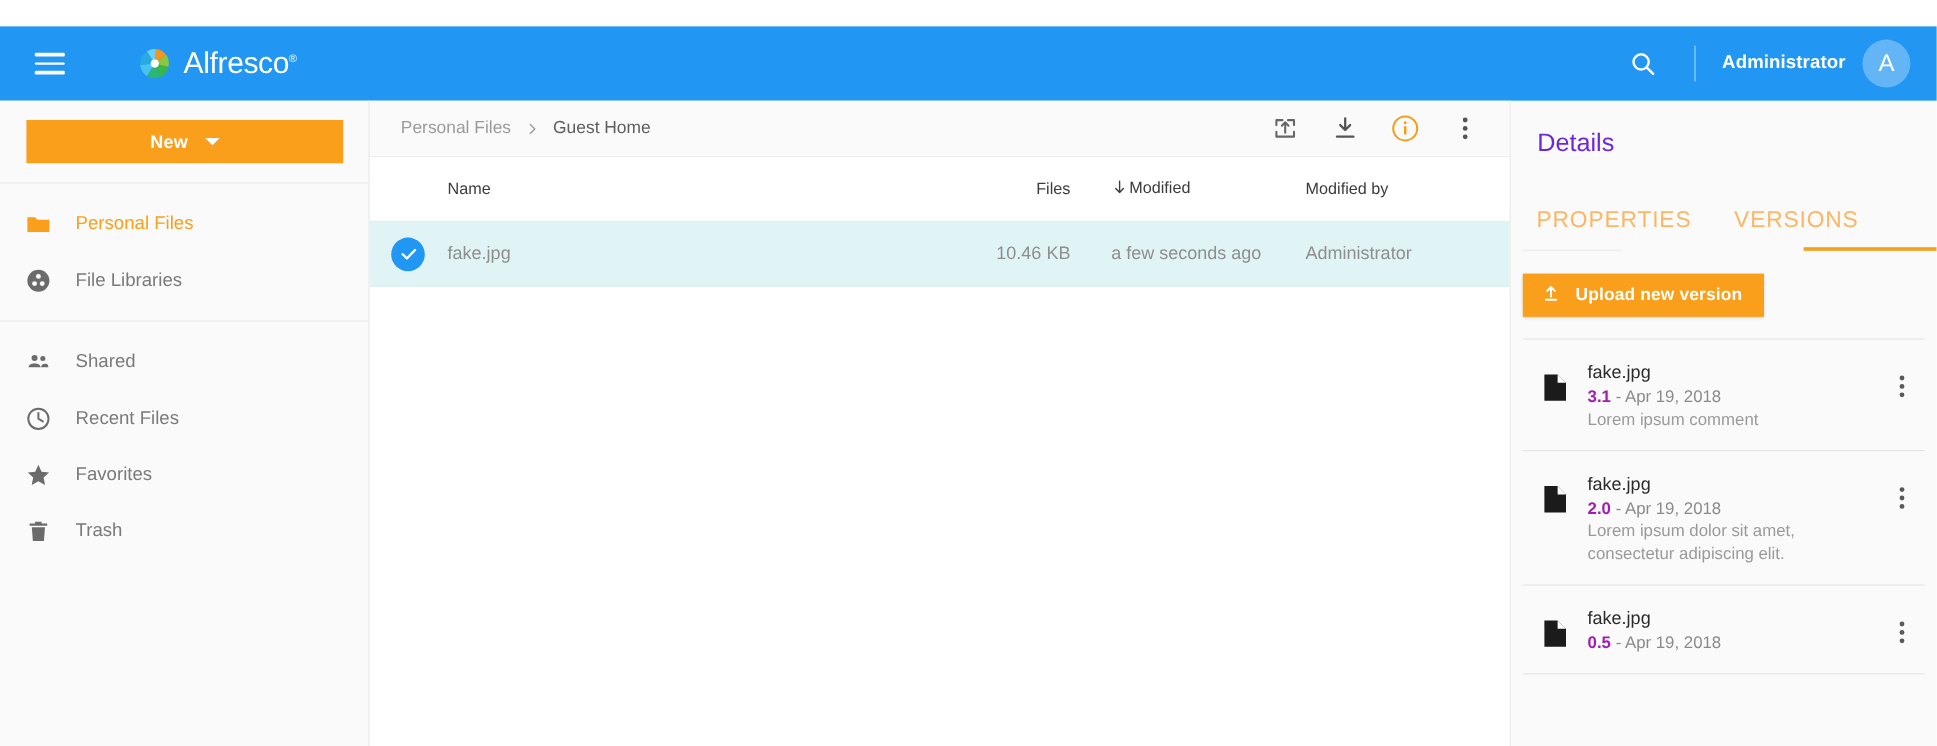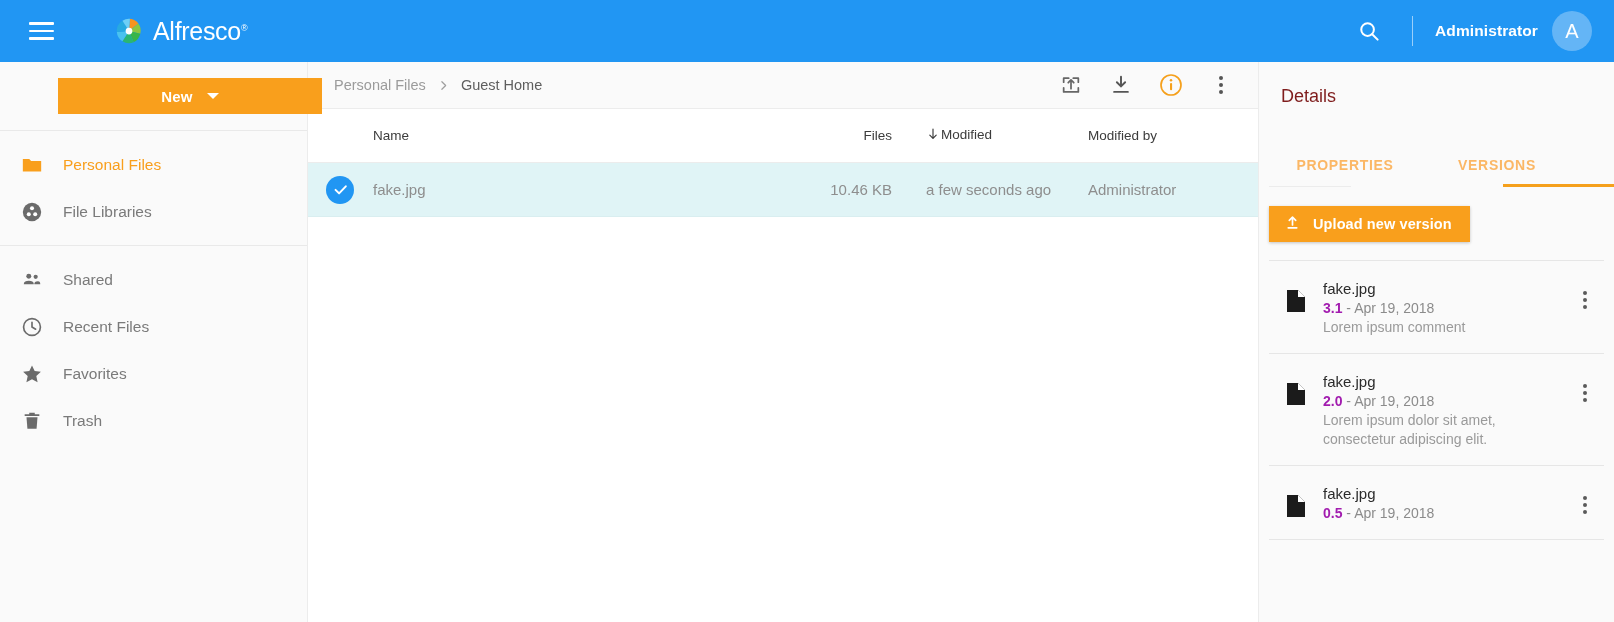--- a/index.html
+++ b/index.html
@@ -11,20 +11,21 @@
   }
   .app { position: relative; width: 1614px; height: 622px; display: flex; flex-direction: column; }
 
   
   .header {
     height: 62px; min-height: 62px;
     background: #2196f3;
     display: flex; align-items: center;
     padding: 0 22px 0 18px;
     color: #fff;
+    margin-top: 22px;
   }
   .hamburger { width: 34px; height: 34px; display: flex; flex-direction: column;
     justify-content: center; align-items: center; gap: 5px; cursor: pointer; margin-left: 6px; }
   .hamburger span { display: block; width: 25px; height: 2.5px; background: #fff; border-radius: 1px; }
   .brand { display: flex; align-items: center; gap: 9px; margin-left: 56px; }
   .brand-logo { width: 30px; height: 30px; position: relative; }
   .brand-name { font-size: 25px; letter-spacing: -0.3px; font-weight: 400; color: #fff; position: relative; }
   .brand-name .reg { font-size: 9px; vertical-align: super; }
   .header-spacer { flex: 1; }
   .search-btn { width: 34px; height: 34px; display: flex; align-items: center; justify-content: center; cursor: pointer; }
@@ -54,21 +55,20 @@
     background: #fafafa; border-right: 1px solid #ececec;
   }
   .sidebar-inner { position: relative; z-index: 2; }
   .new-wrap { padding: 16px 22px 16px 22px; }
   .new-btn {
     width: 264px; height: 36px; background: #f99f1c; border: none;
     color: #fff; font-size: 15px; font-weight: 700; letter-spacing: 0.2px;
     font-family: "Liberation Sans", sans-serif;
     display: flex; align-items: center; justify-content: center; gap: 14px;
     cursor: pointer;
-    margin-left: 36px;
   }
   .caret-down { width: 0; height: 0; border-left: 6px solid transparent;
     border-right: 6px solid transparent; border-top: 6px solid #fff; }
   .nav-sep { height: 1px; background: #e9e9e9; margin: 0; }
   .nav-group { padding: 10px 0 10px 0; }
   .nav-item {
     display: flex; align-items: center; height: 47px;
     padding-left: 20px; cursor: pointer; gap: 19px;
     color: #7a7a7a; font-size: 15.5px;
   }
@@ -115,28 +115,28 @@
 
   
   .details {
     width: 356px; min-width: 356px;
     background: #fafafa;
     border-left: 1px solid #ececec;
     display: flex; flex-direction: column;
     overflow: hidden;
   }
   .details-title {
-    font-size: 18px; color: #7f1d1d; font-weight: 400;
+    font-size: 21px; color: #6d28d9; font-weight: 400;
     padding: 24px 0 0 22px; height: 78px;
   }
   .tabs { display: flex; height: 44px; position: relative; padding-left: 10px; }
   .tab {
     flex: 0 0 152px; display: flex; align-items: flex-end; justify-content: center;
     padding-bottom: 11px;
-    font-size: 14px; font-weight: 700; letter-spacing: 0.7px;
+    font-size: 19px; font-weight: 400; letter-spacing: 0.7px;
     color: #fbb765; cursor: pointer;
   }
   .tab-underline { height: 3px; background: #f5a01c; width: 204px; margin-left: 152px; }
   .tabs-rule { height: 1px; background: #ececec; width: 152px; margin-top: -1px; }
   .tabs-line-wrap { display: flex; align-items: flex-end; padding-left: 10px; }
   .upload-wrap { padding: 19px 0 18px 10px; }
   .upload-btn {
     height: 36px; background: #f99f1c; border: none; color: #fff;
     font-size: 14.5px; font-weight: 700; letter-spacing: 0.1px;
     font-family: "Liberation Sans", sans-serif;

